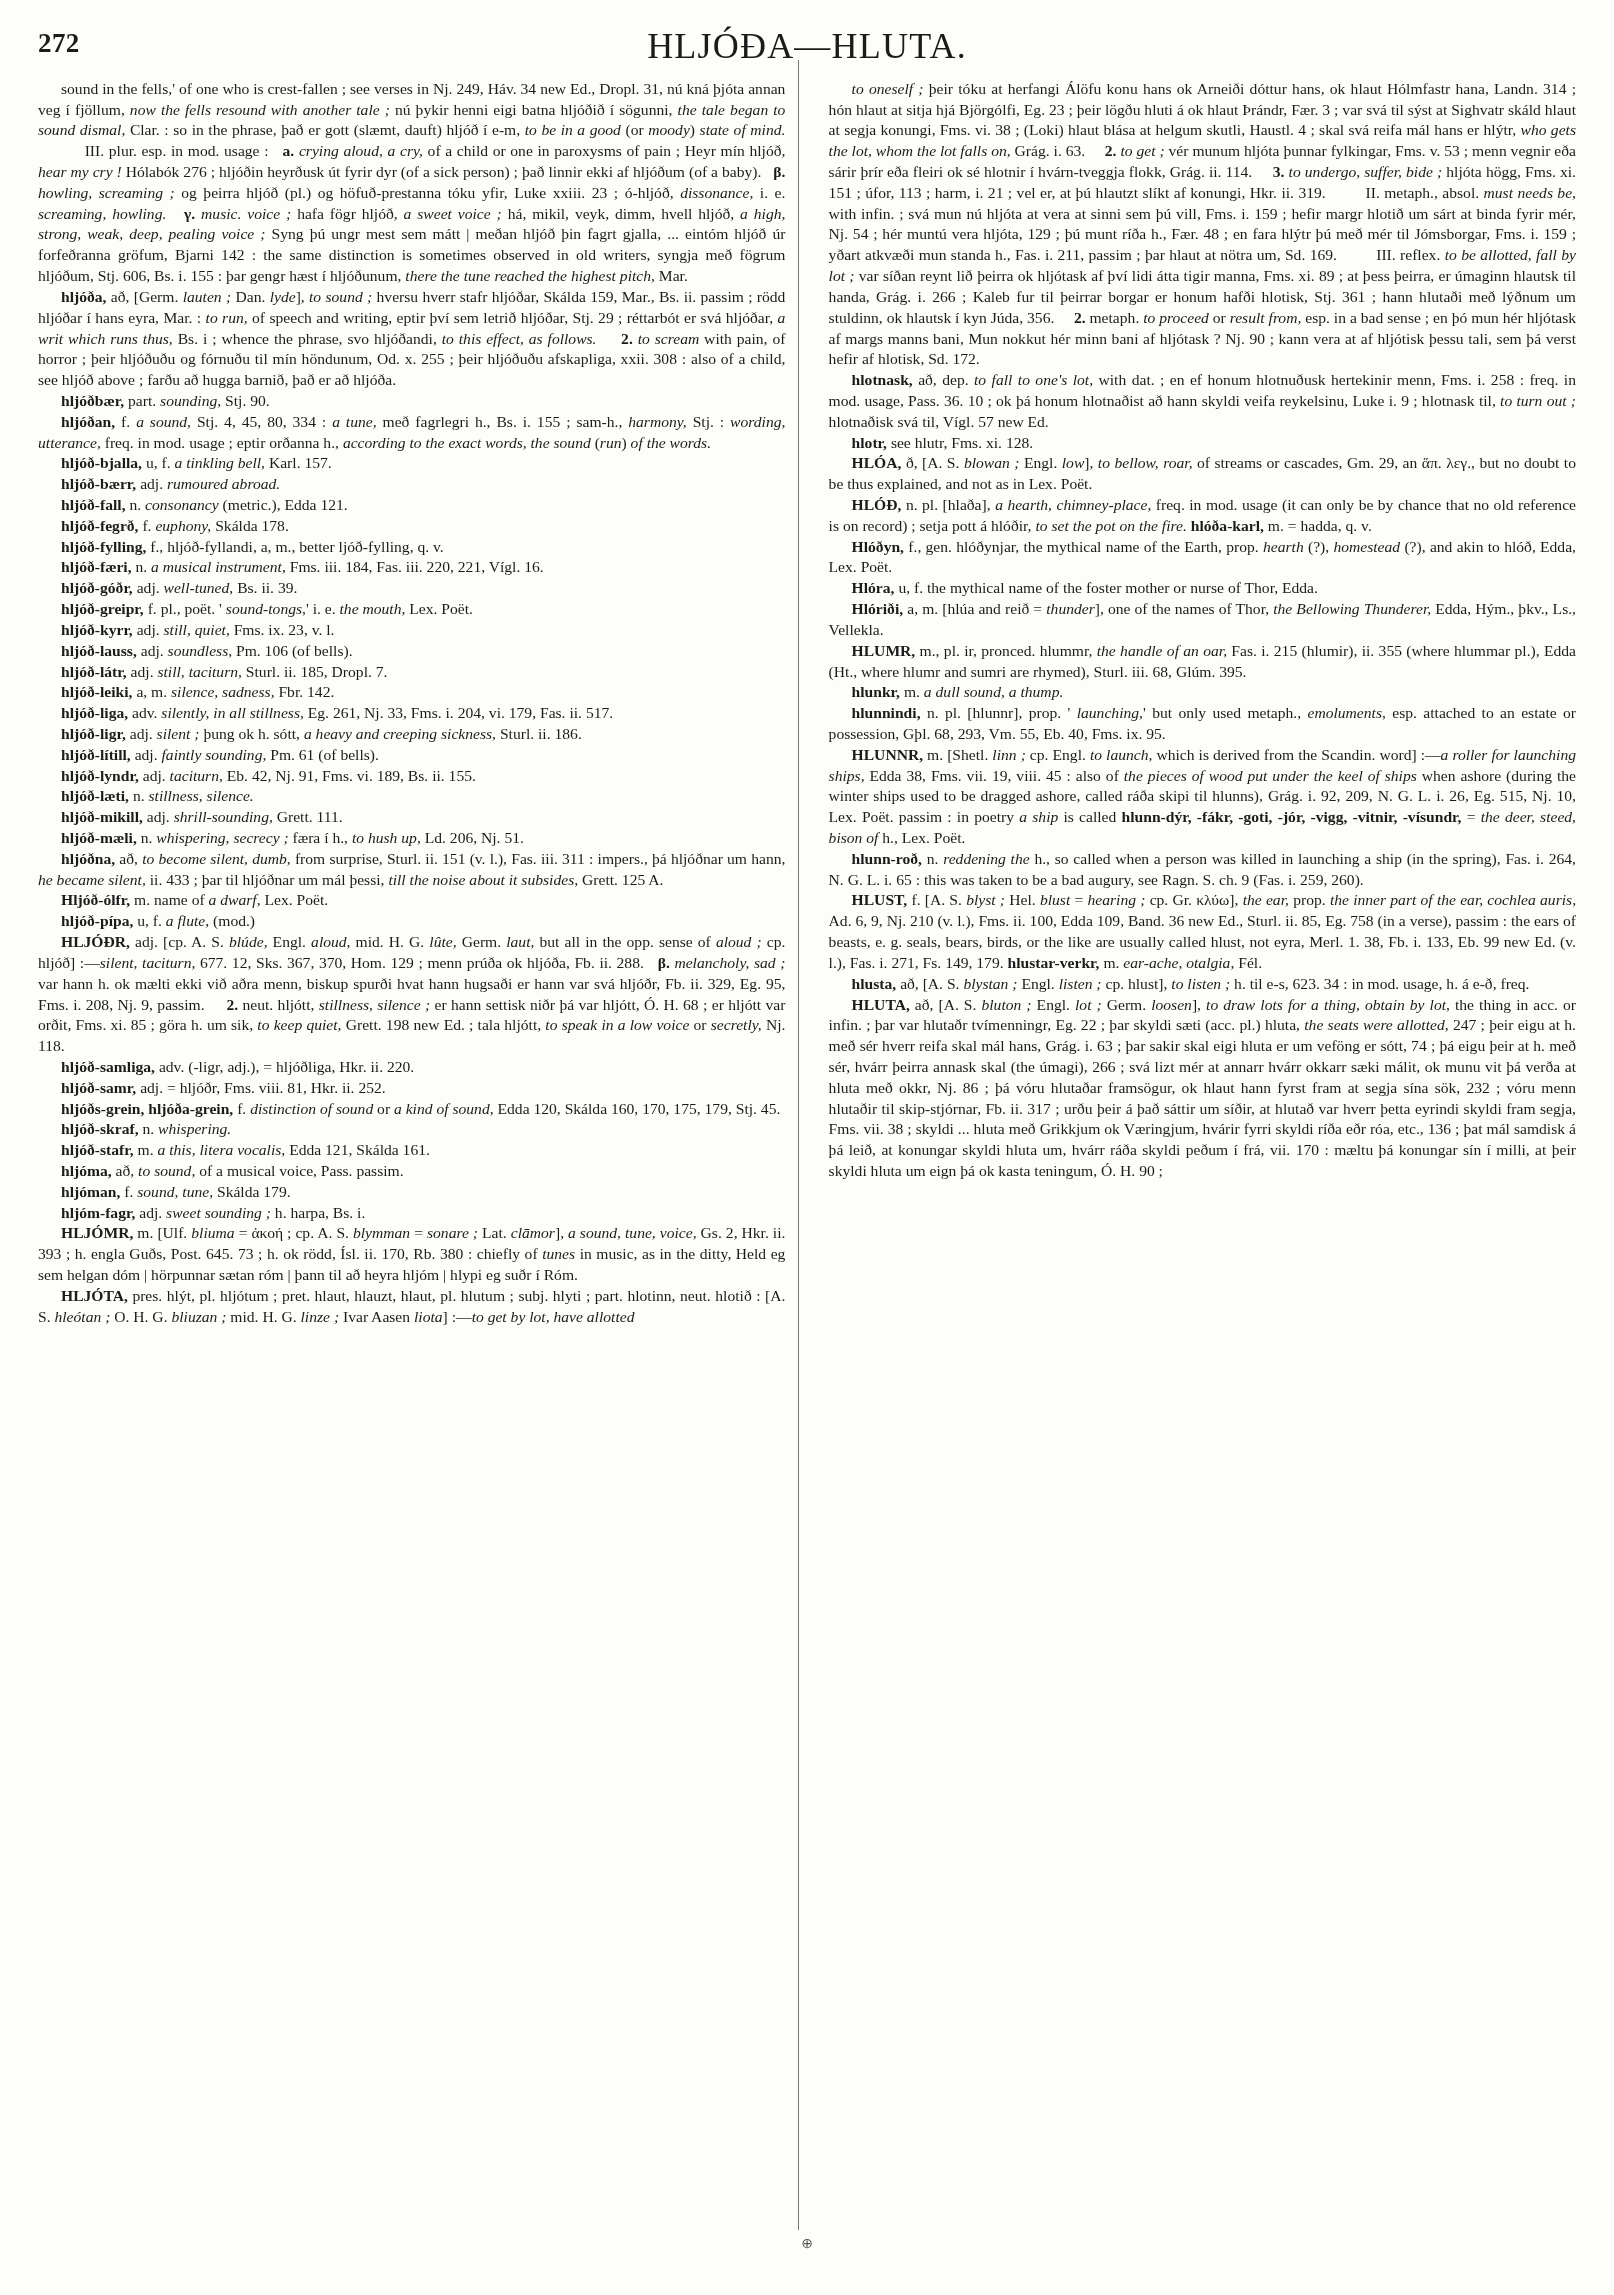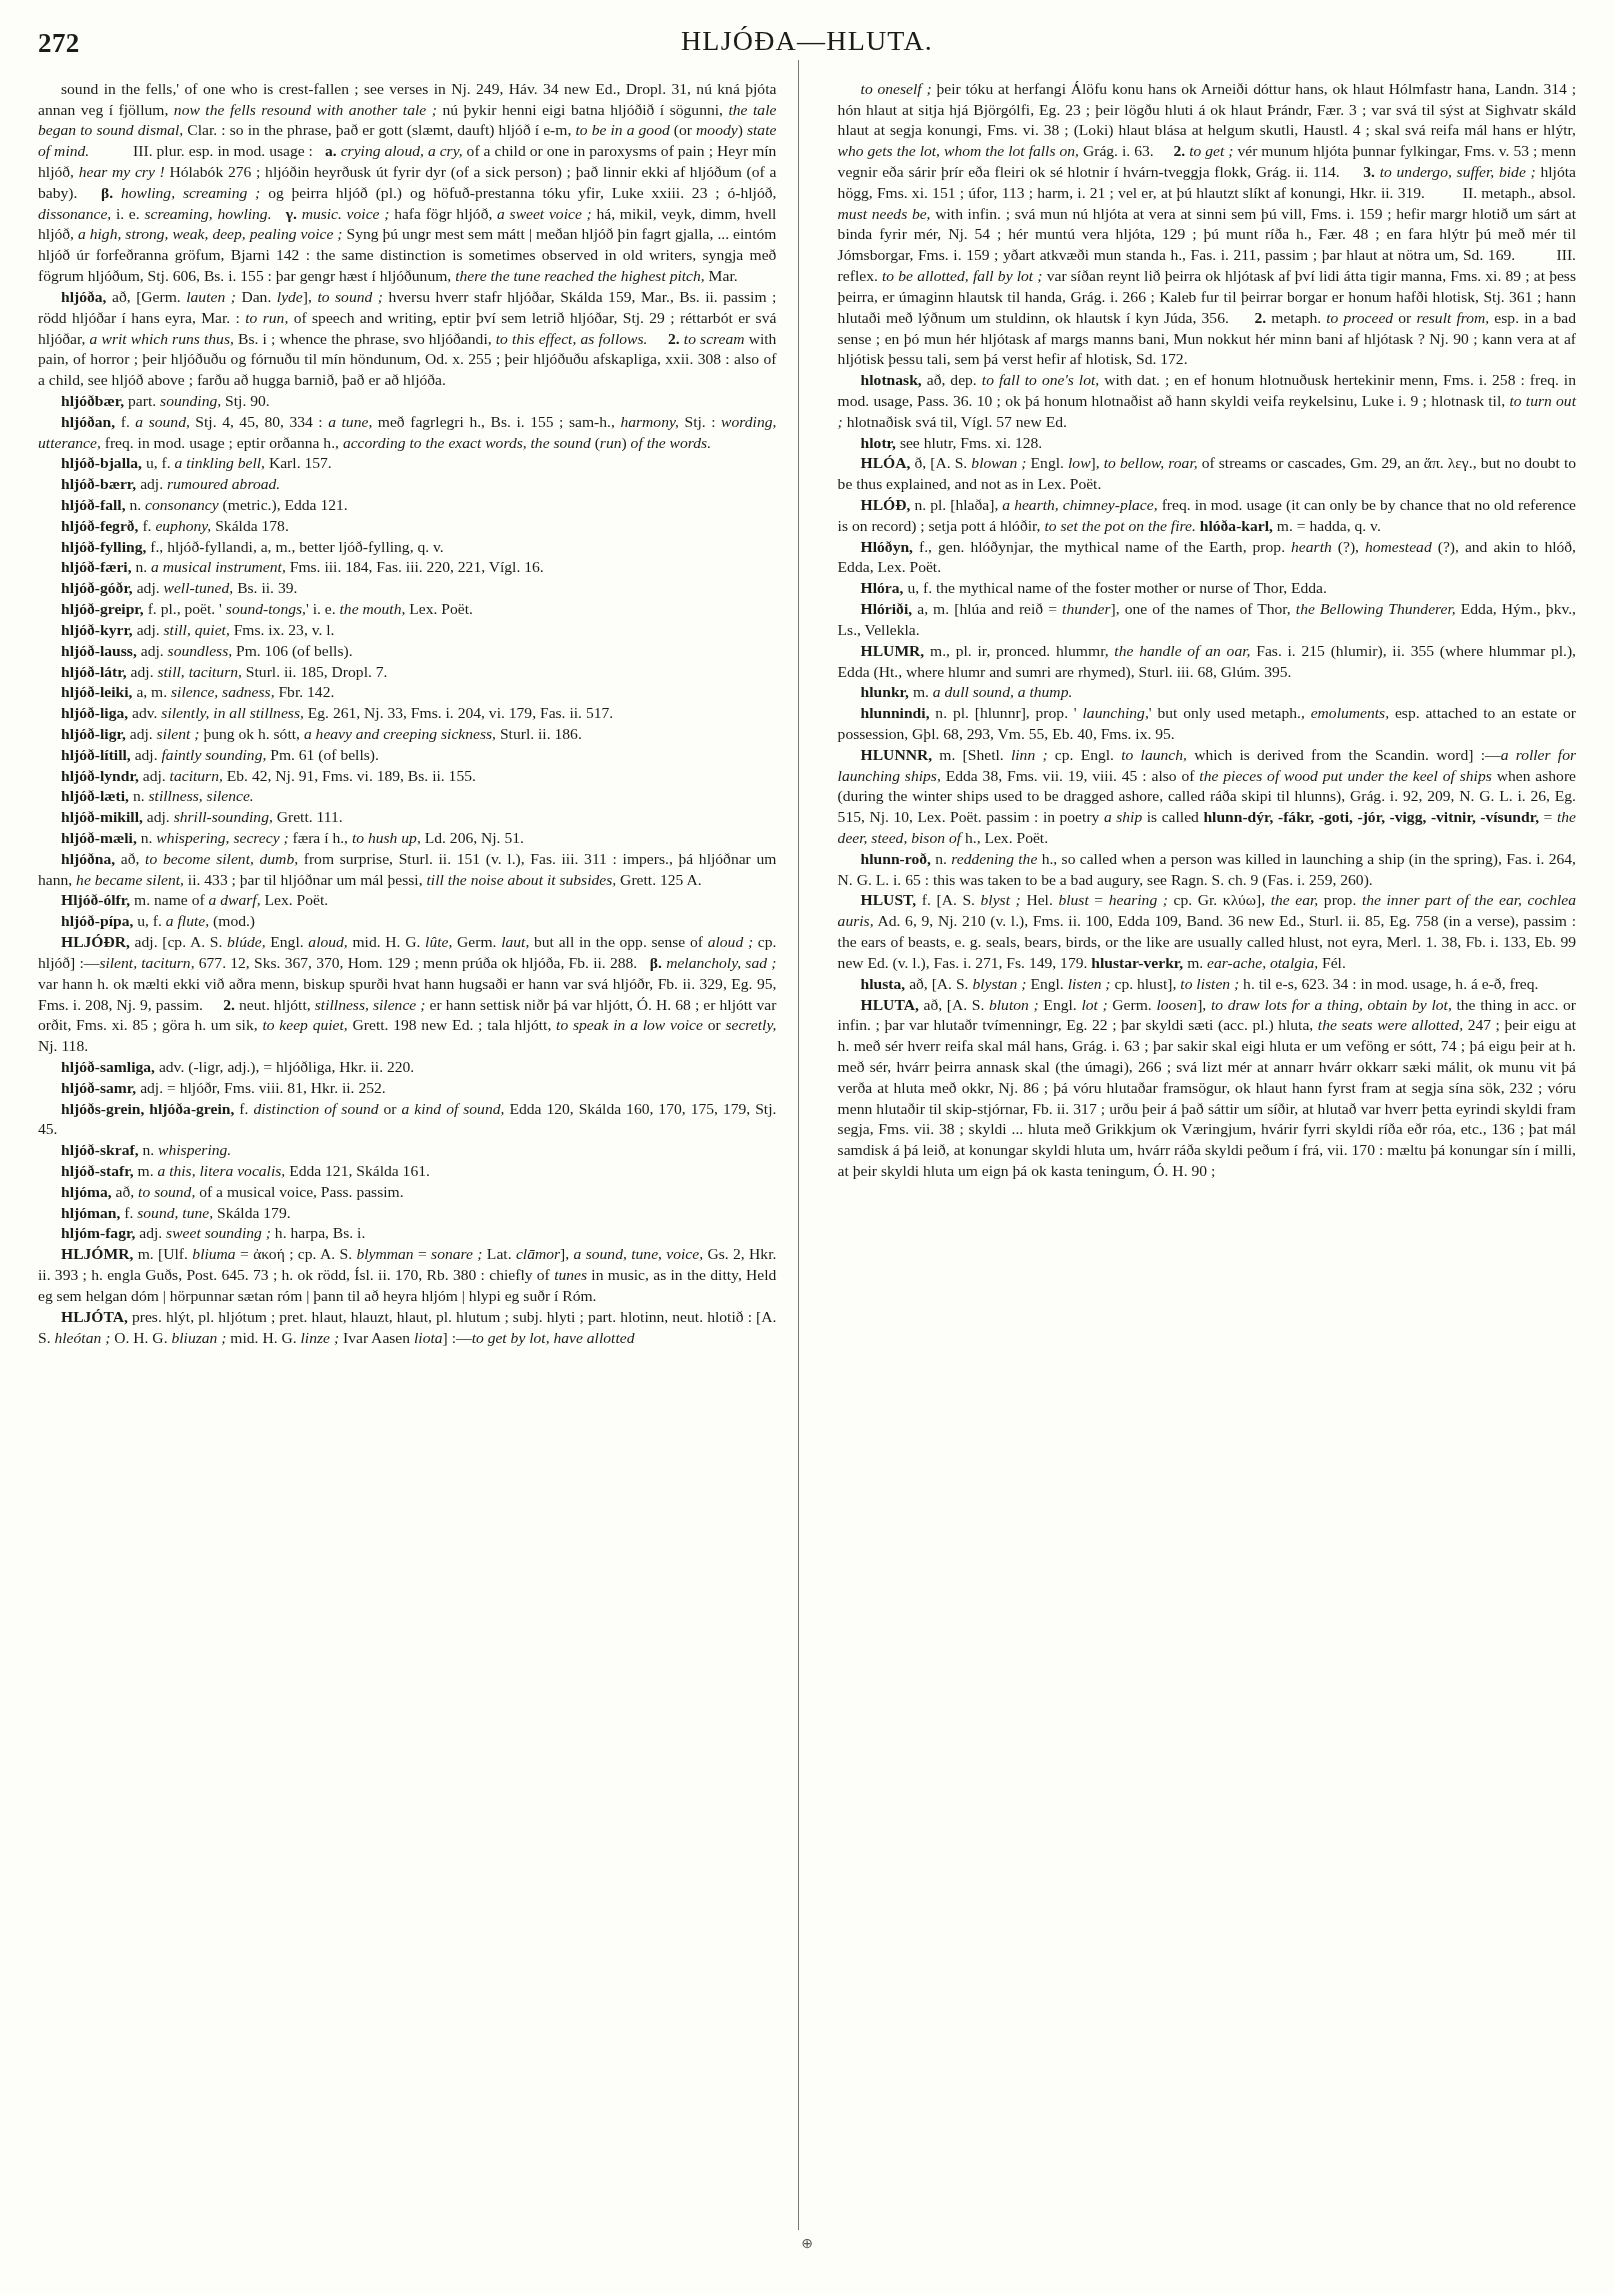--- a/index.html
+++ b/index.html
@@ -31,28 +31,28 @@
     font-size: 27px;
     font-weight: bold;
     letter-spacing: 0.4px;
   }
   .running-head {
     position: absolute;
     left: 0;
     right: 0;
     top: 0;
     text-align: center;
-    font-size: 28px;
+    font-size: 36px;
     letter-spacing: 1.2px;
     font-weight: normal;
   }
   .columns {
     position: relative;
     display: flex;
-    gap: 40px;
+    gap: 22px;
     margin-top: 3.3px;
   }
   .col {
     width: 755px;
     font-size: 15.6px;
     line-height: 1.335;
     text-align: justify;
     hyphens: none;
   }
   .col.left { padding-right: 6.5px; }

